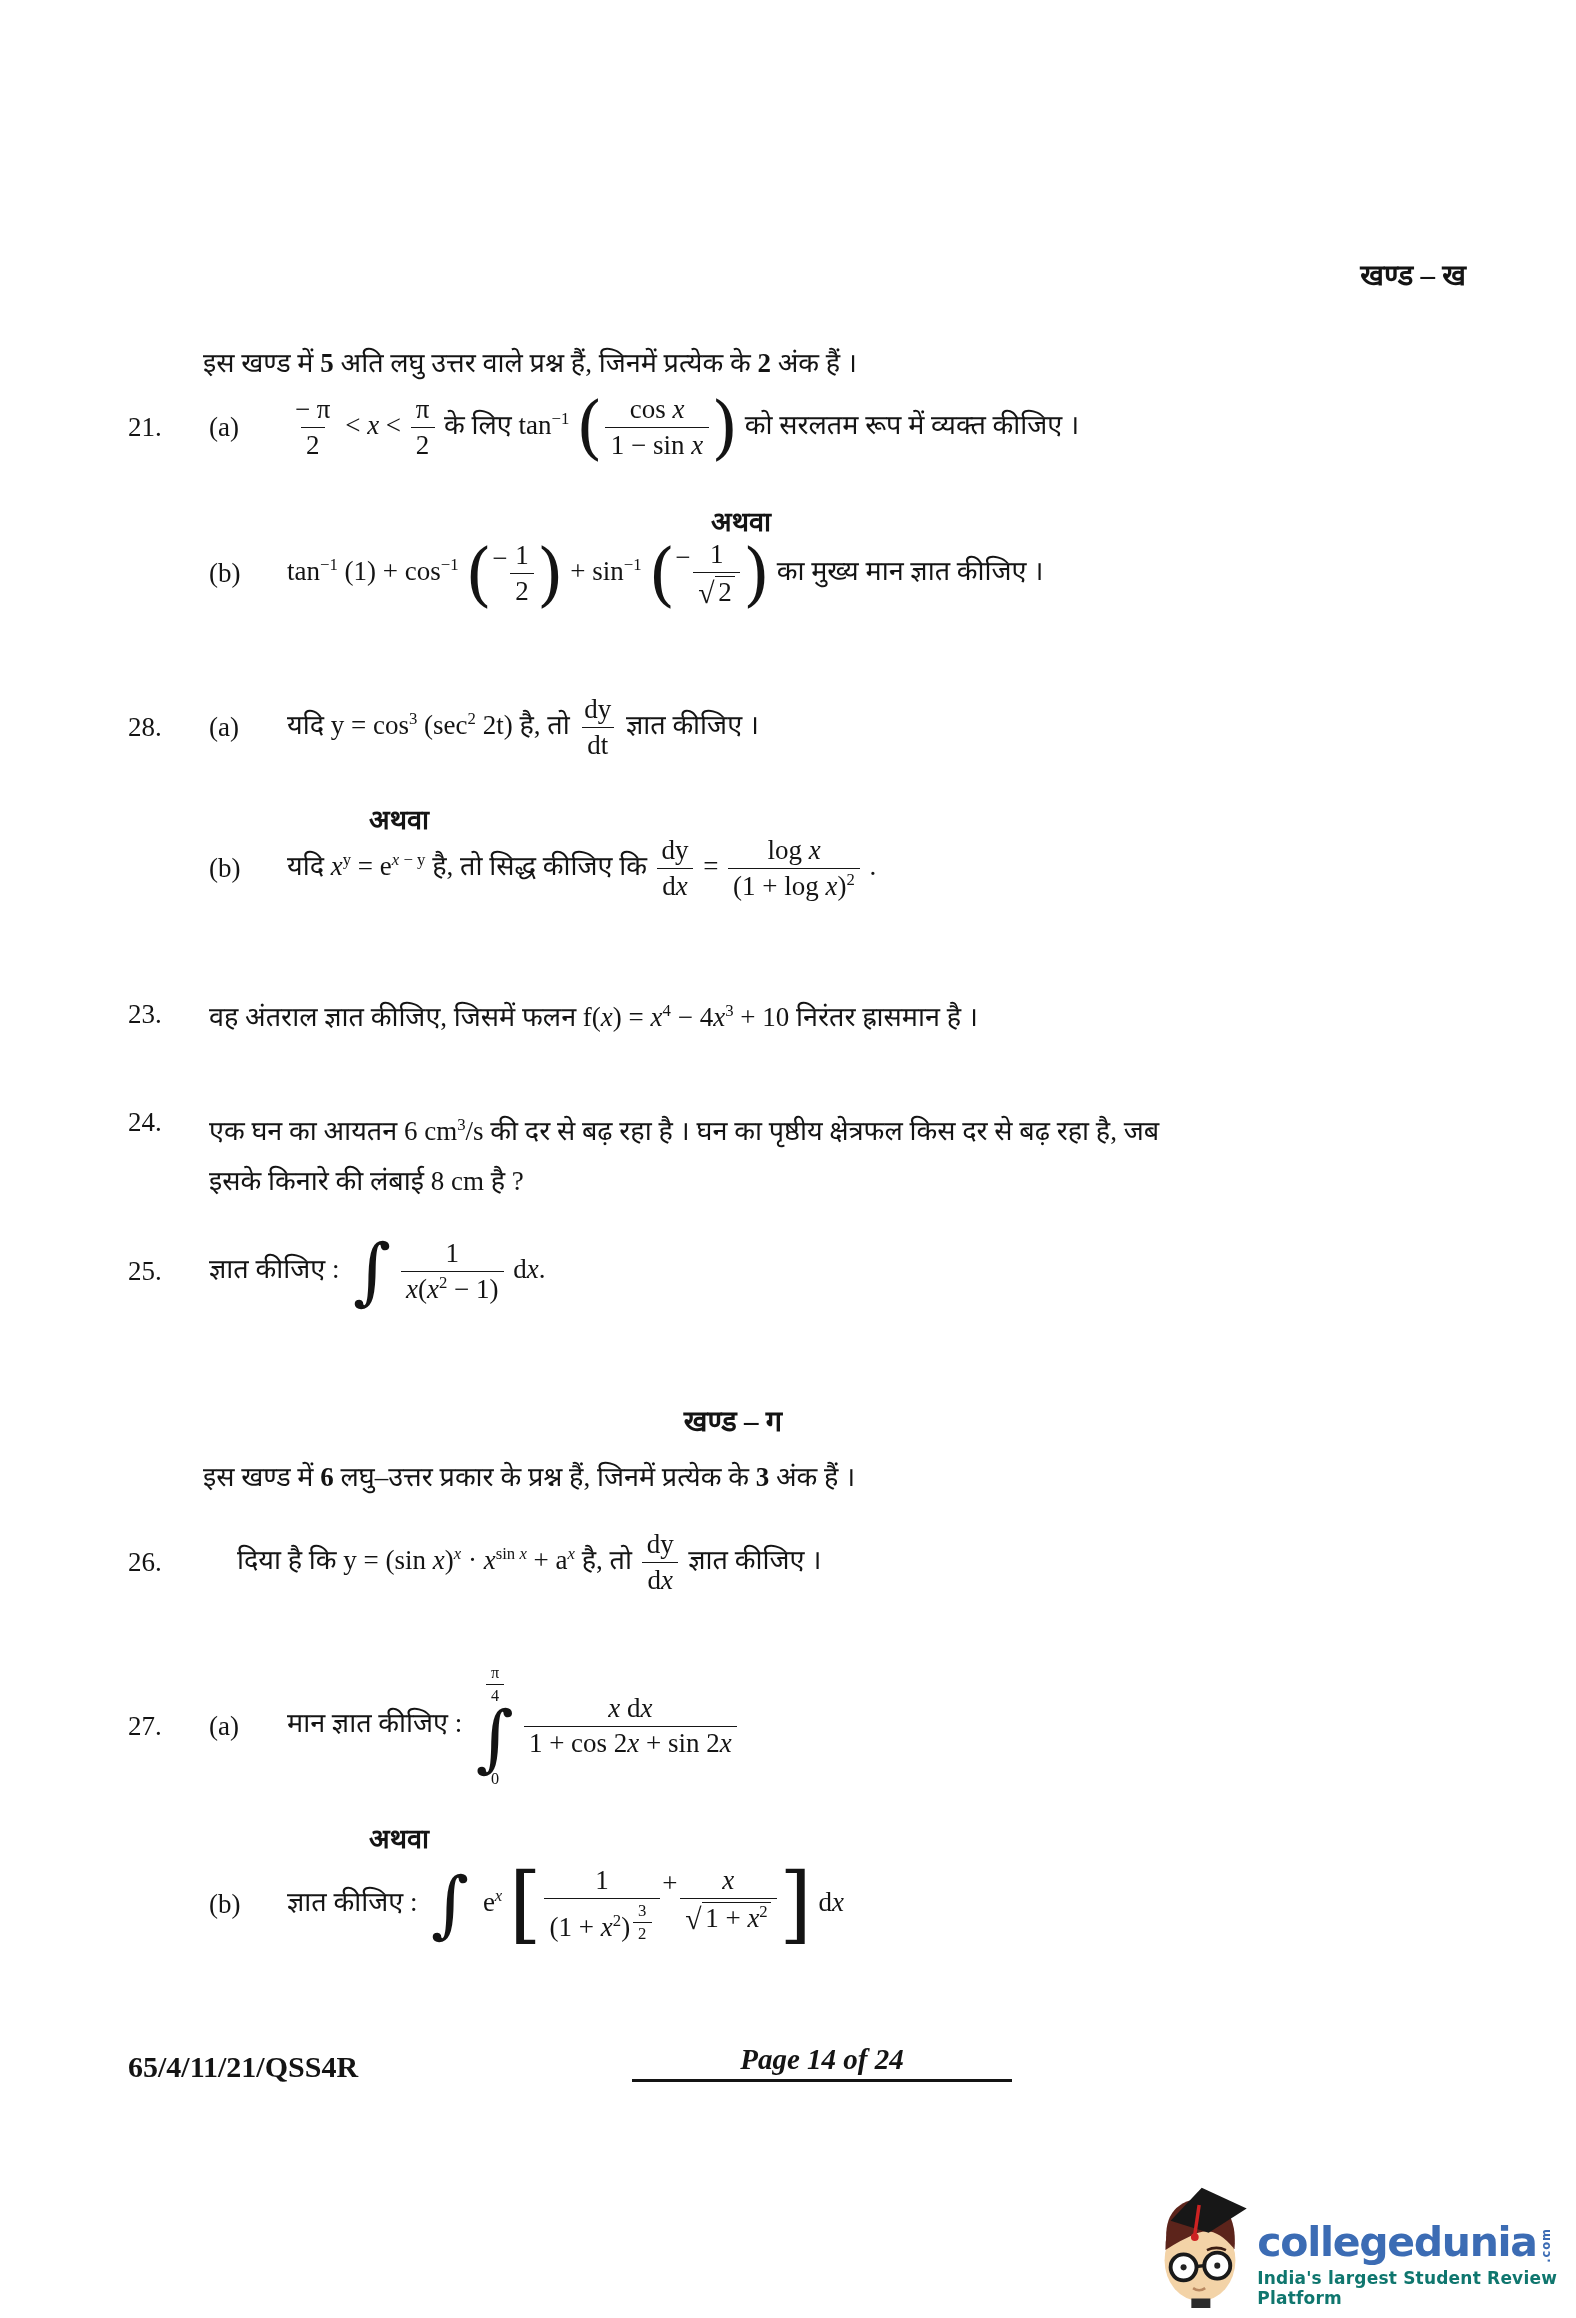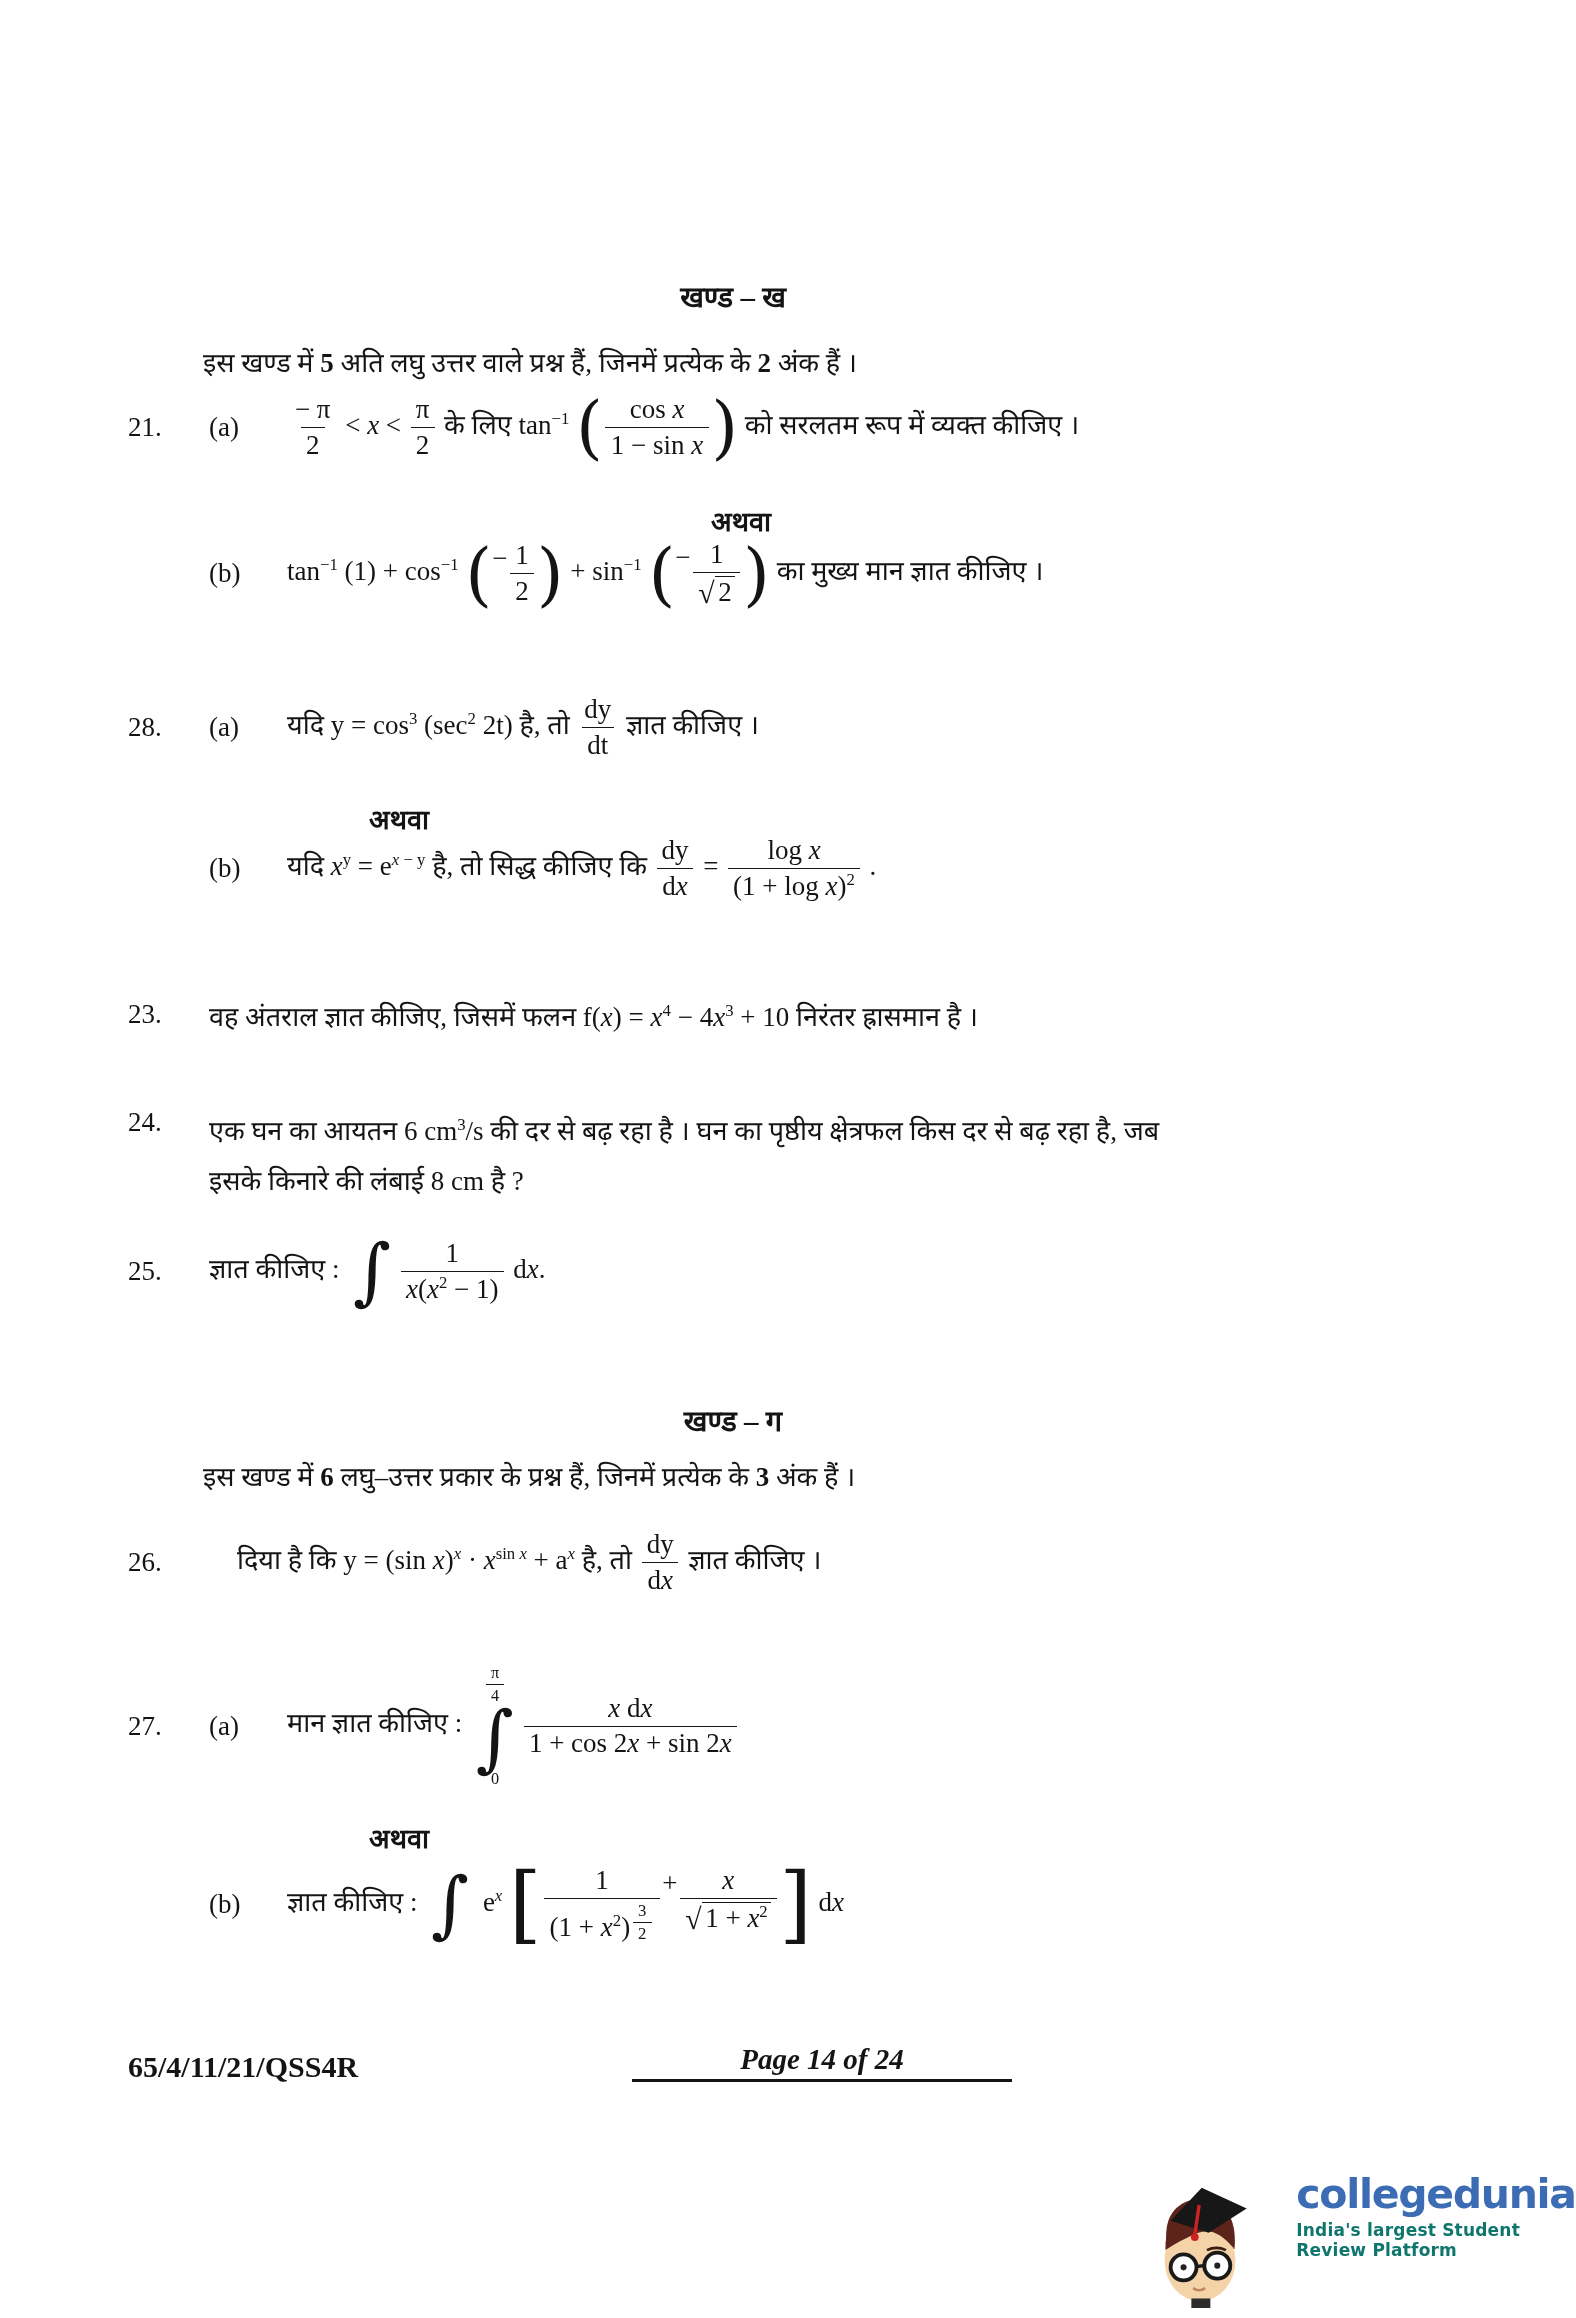--- a/index.html
+++ b/index.html
@@ -41,34 +41,34 @@
   .ilim{font-size:60%;line-height:1.05;padding:1.8px 0;}
   .ilim .frac .den{border-top-width:0.9px;}
 
   
   .footer-code{position:absolute;left:128px;font-size:30px;font-weight:bold;}
   .footer-page{position:absolute;left:632px;width:380px;text-align:center;
                font-size:29px;font-weight:bold;font-style:italic;
                padding-bottom:3px;border-bottom:3.5px solid #141414;}
 
   
-  .logo{position:absolute;left:1148px;top:2174px;width:424px;display:flex;align-items:flex-start;gap:39px;}
+  .logo{position:absolute;left:1148px;top:2174px;width:424px;display:flex;align-items:flex-end;}
   .logo svg{flex:none;}
   .logo-text{margin-left:5.3px;}
   .brand-row{display:flex;align-items:flex-end;}
   .brand{font-family:"DejaVu Sans","Liberation Sans",sans-serif;font-weight:bold;
          font-size:41px;letter-spacing:-1.3px;line-height:1;}
   .tld{font-family:"DejaVu Sans","Liberation Sans",sans-serif;font-weight:bold;
        font-size:11.5px;writing-mode:vertical-rl;transform:rotate(180deg);
        margin-left:2.6px;letter-spacing:0.9px;}
   .tagline{font-family:"DejaVu Sans","Liberation Sans",sans-serif;font-weight:bold;
            font-size:17px;margin-top:5.3px;letter-spacing:0.2px;}
 
   
-  .pos-sec-b{top:276px;}   .pos-intro-b{top:343px;}
+  .pos-sec-b{top:254px;text-align:right;}   .pos-intro-b{top:343px;}
   .pos-q21{top:394px;}     .pos-or1{top:502px;left:711px;}
   .pos-q21b{top:539px;}    .pos-q22{top:694px;}
   .pos-or2{top:800px;left:369px;}
   .pos-q22b{top:835px;}    .pos-q23{top:999px;}
   .pos-q24{top:1107px;}    .pos-q25{top:1238px;}
   .pos-sec-c{top:1400px;}  .pos-intro-c{top:1457px;}
   .pos-q26{top:1529px;gap:28px;}    .pos-q27{top:1662px;}
   .pos-or3{top:1819px;left:369px;}
   .pos-q27b{top:1865px;}
   .pos-fcode{top:2050px;}  .pos-fpage{top:2043px;}

